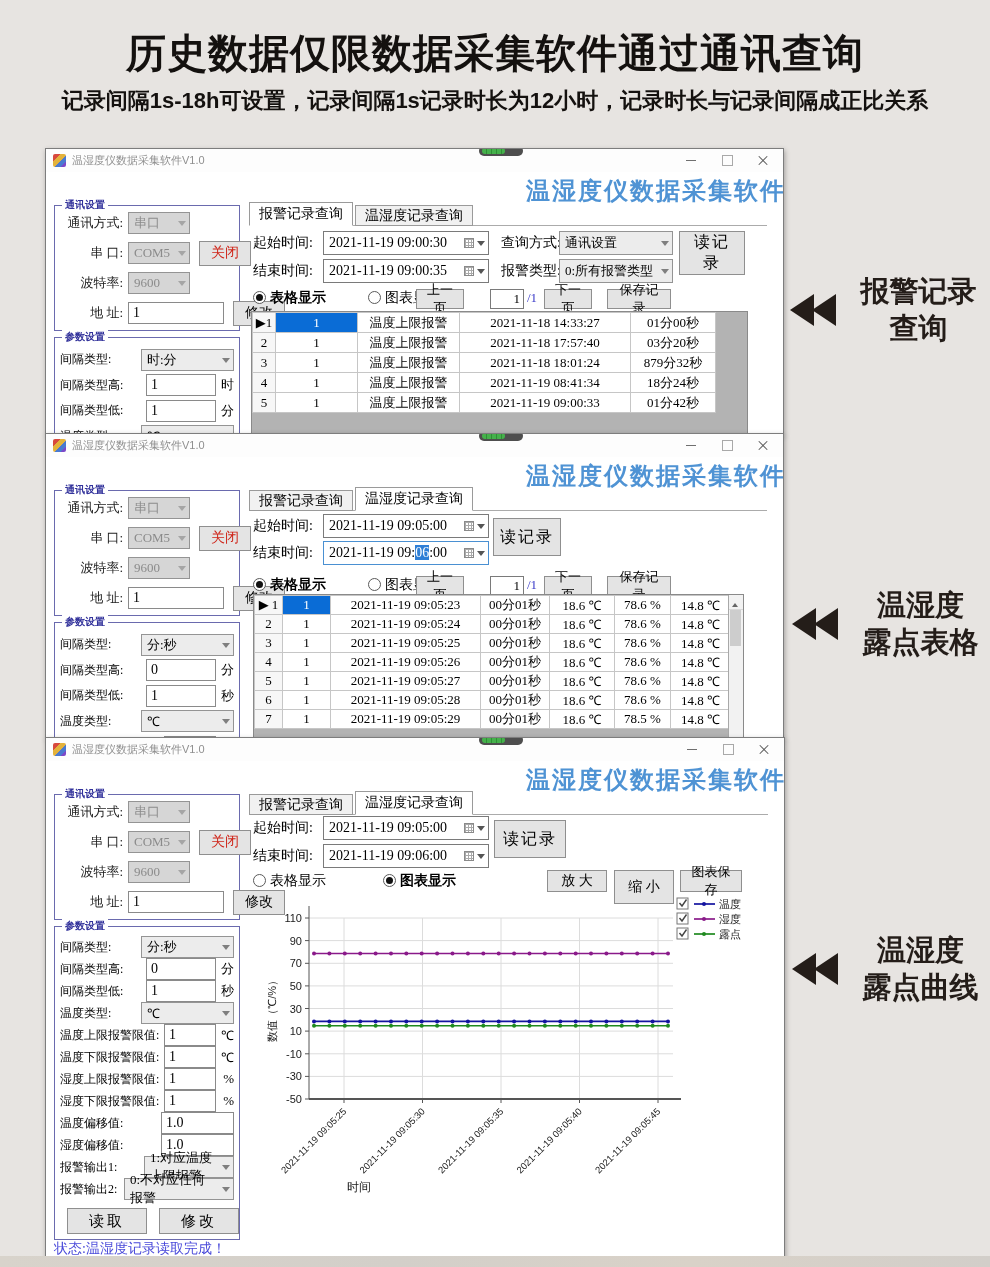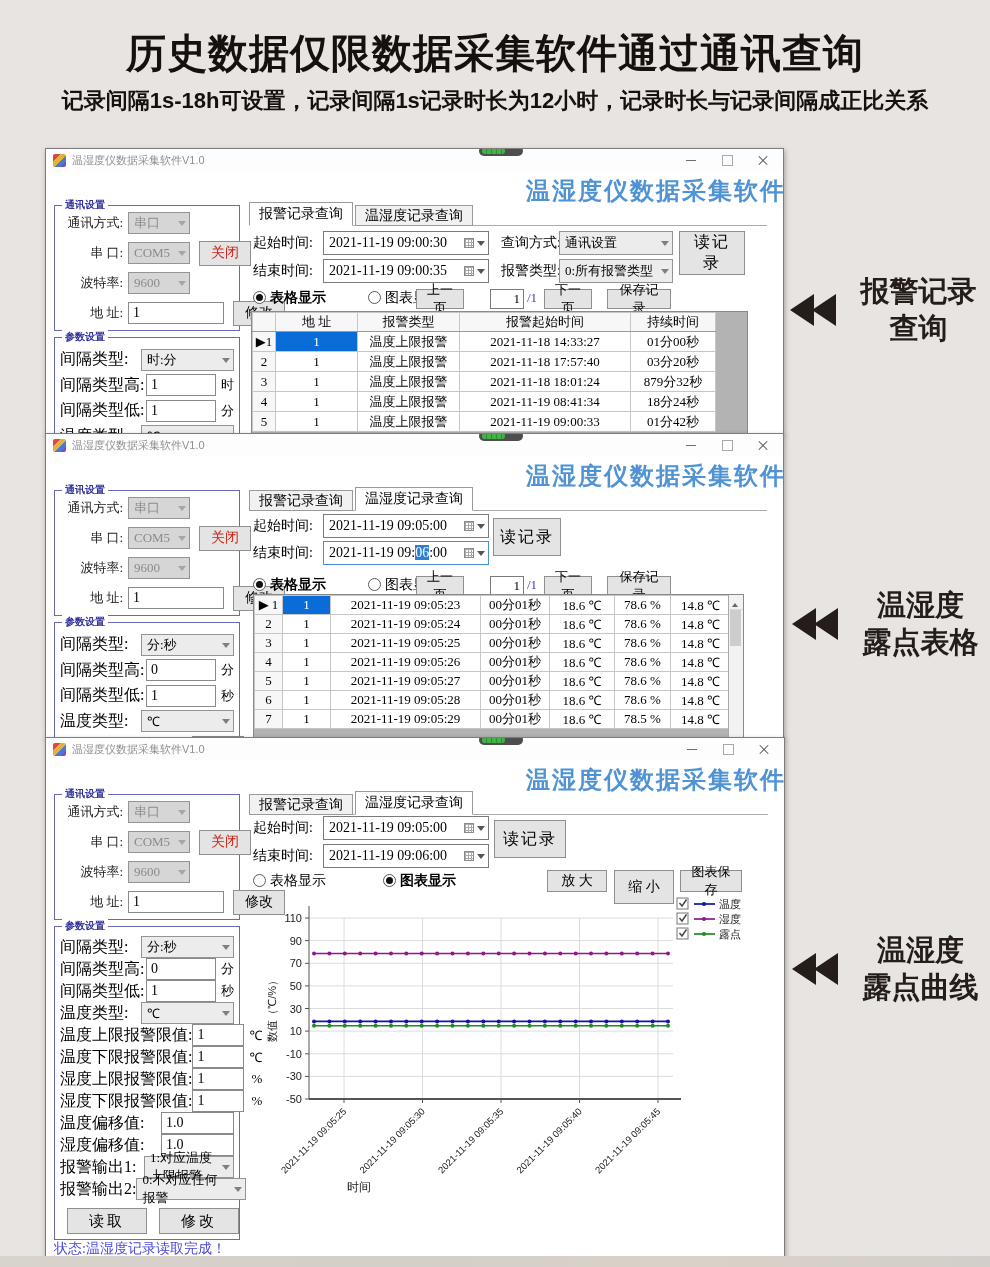--- a/index.html
+++ b/index.html
@@ -44,21 +44,21 @@
       padding:0 4px;font-size:14px;box-sizing:border-box;flex:none;}
   .btn{display:inline-flex;align-items:center;justify-content:center;border:1px solid #8f8f8f;
       background:#e4e4e4;font-family:"Liberation Serif",serif;font-size:14px;color:#000000;box-sizing:border-box;}
   .btn.red{color:#cf2418;}
   .crow .combo{width:62px;margin-left:5px;}
   .crow .tbox{width:96px;margin-left:5px;}
   .crow .btn{width:52px;height:25px;margin-left:9px;flex:none;}
   .params{padding-top:9px;}
   .prow{display:flex;align-items:center;margin:0 5px;}
   .h25 .prow{height:25.5px;} .h22 .prow{height:22px;}
-  .plabel{font-size:16px;white-space:nowrap;flex:none;}
+  .plabel{font-size:12px;white-space:nowrap;flex:none;}
   .sp{flex:1;}
   .unit{width:15px;text-align:right;flex:none;font-size:13px;margin-left:3px;}
   .gbtn{position:absolute;width:80px;height:26px;font-size:15px;letter-spacing:3px;}
   .status{position:absolute;left:8px;top:502px;font-size:14px;color:#4a4ada;}
 
   
   .tabs{position:absolute;left:203px;top:53px;display:flex;align-items:flex-end;z-index:2;}
   .tab{height:21px;padding:0 9px;display:flex;align-items:center;border:1px solid #9a9a9a;
       background:#f1f1f1;font-size:14px;margin-right:2px;box-sizing:border-box;}
   .tab.active{height:24px;background:#fff;border-bottom:1px solid #fff;z-index:3;}
@@ -256,27 +256,20 @@
   <div class="gridwrap rows20" style="left:205px;top:162px;width:497px;height:123px">
       <table>
         <colgroup>
           <col style="width:23px">
           <col style="width:82px">
           <col style="width:102px">
           <col style="width:171px">
           <col style="width:85px">
         </colgroup>
         <tbody>
-          <tr>
-            <th></th>
-            <th>地  址</th>
-            <th>报警类型</th>
-            <th>报警起始时间</th>
-            <th>持续时间</th>
-          </tr>
           <tr>
             <td class="rh">▶1</td>
             <td class=" sel">1</td>
             <td class="">温度上限报警</td>
             <td class="">2021-11-18 14:33:27</td>
             <td class="">01分00秒</td>
           </tr>
           <tr>
             <td class="rh">2</td>
             <td class="">1</td>

